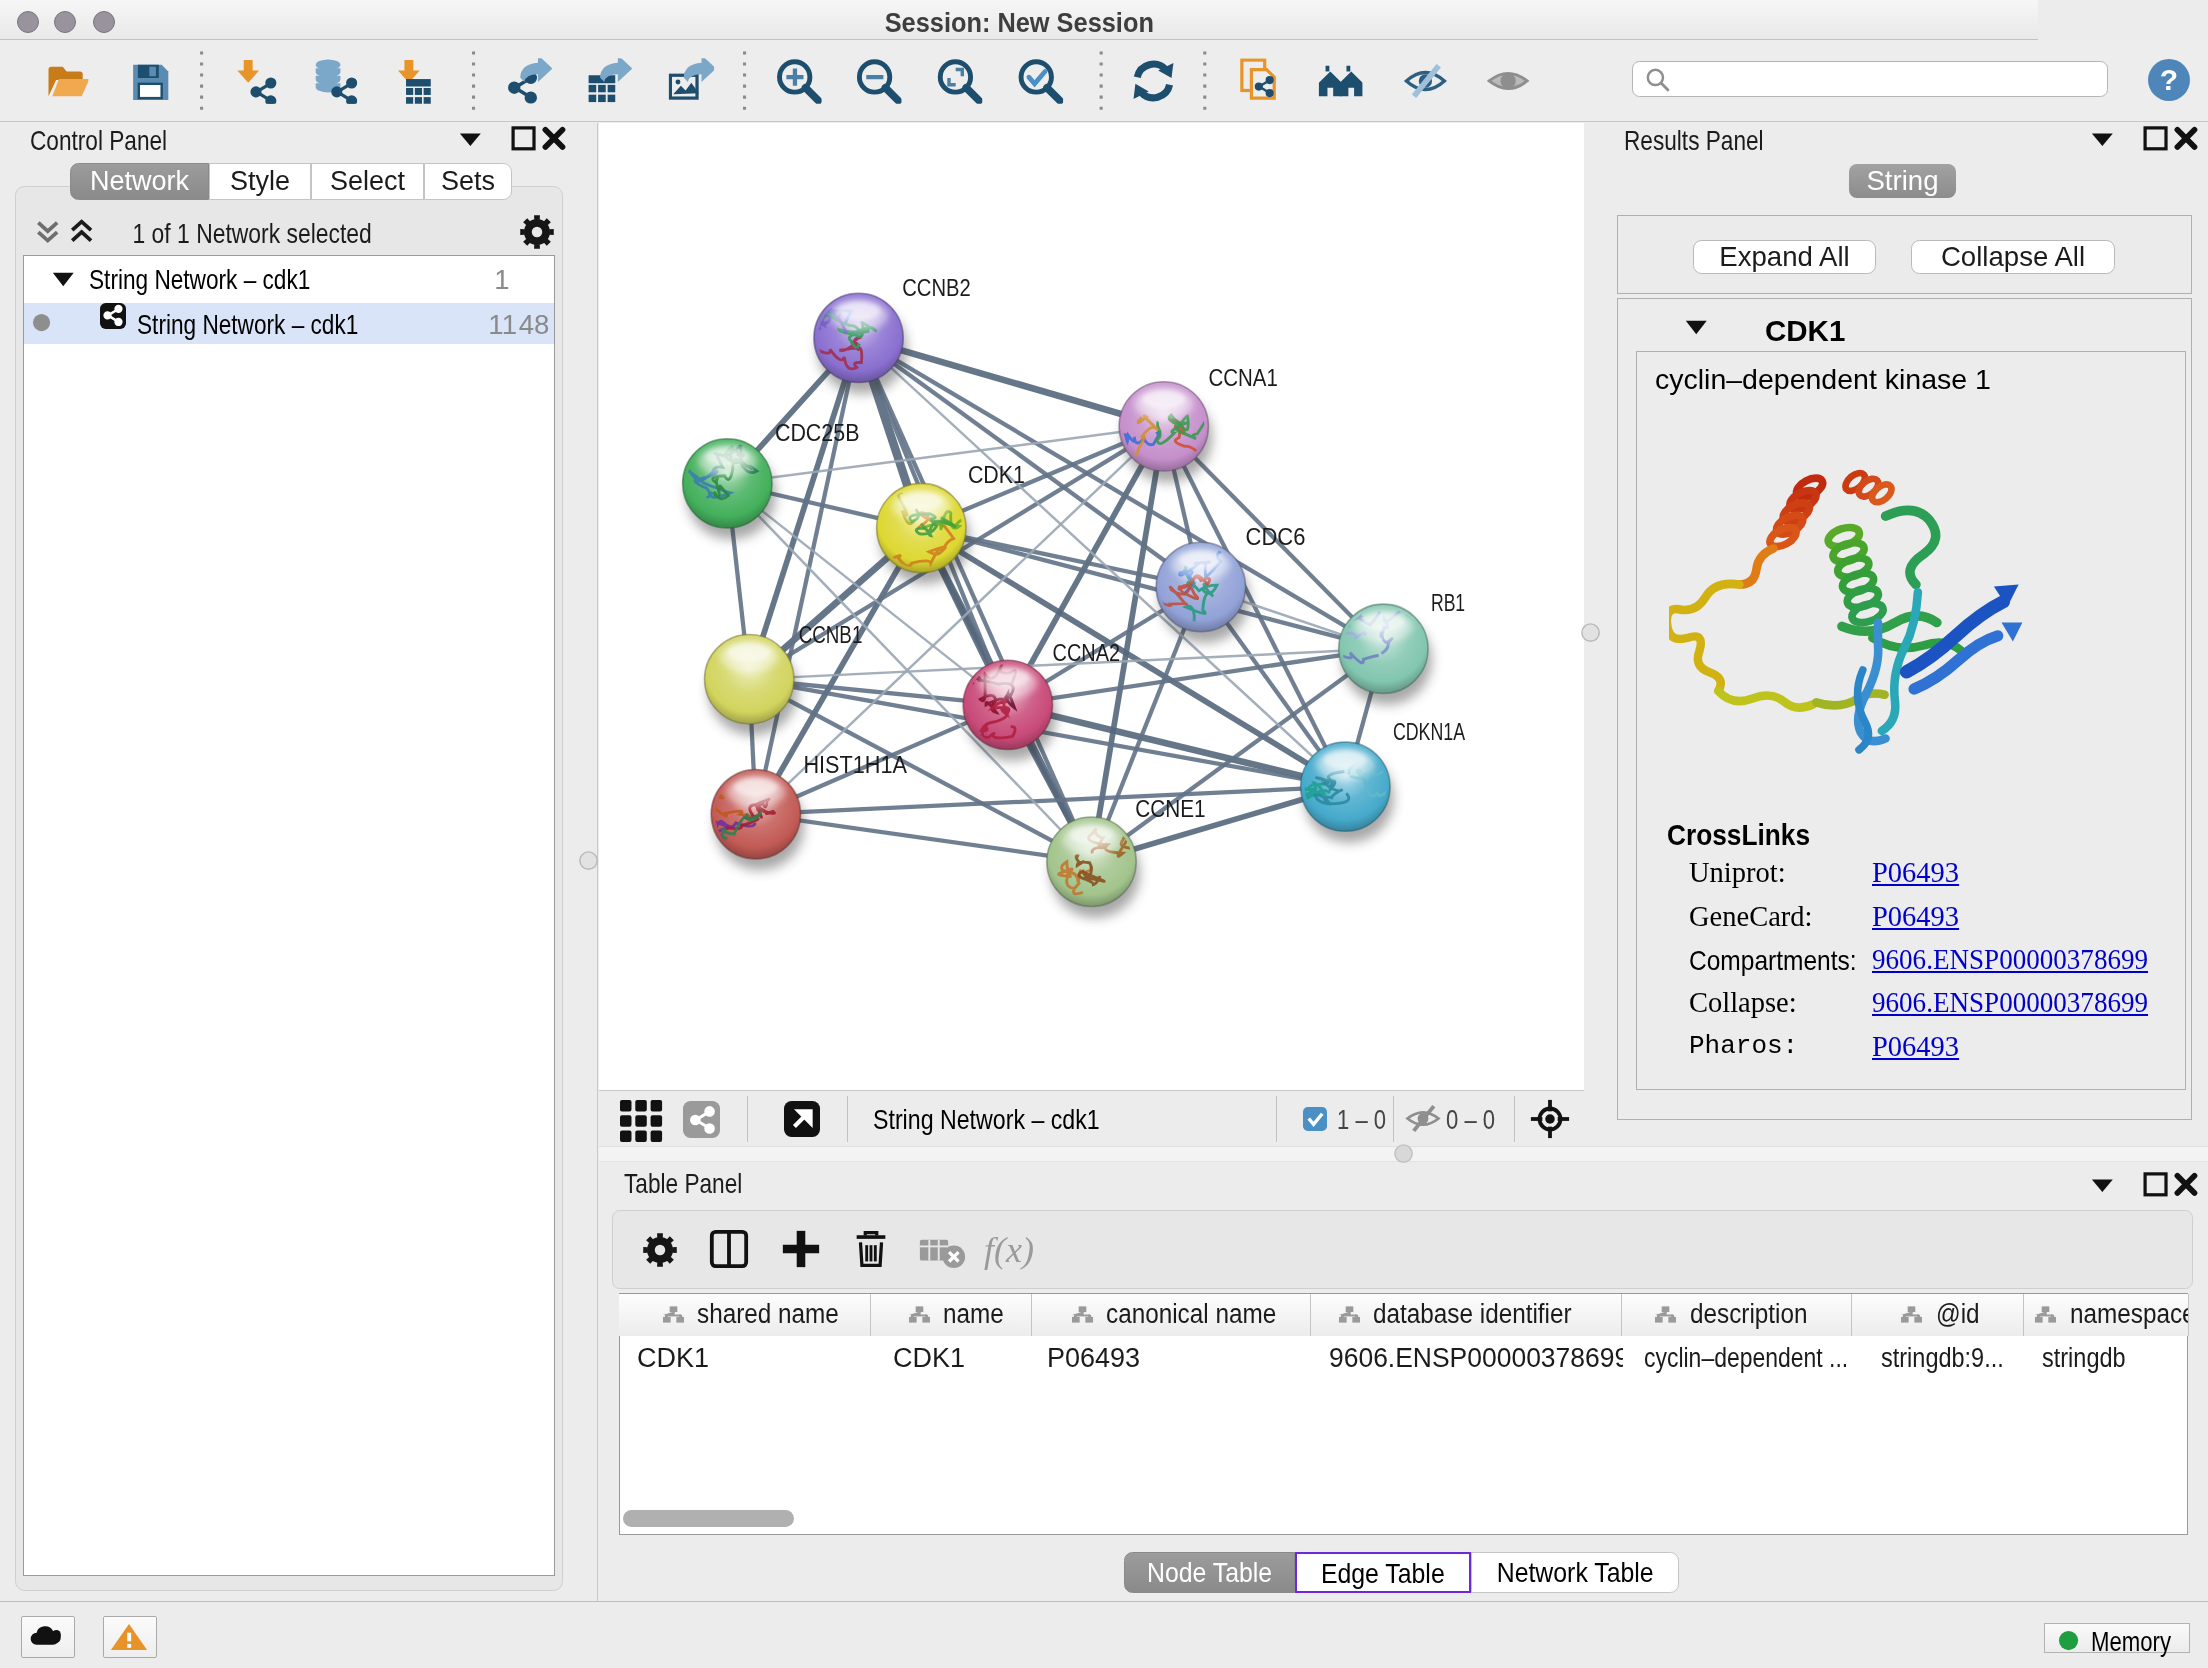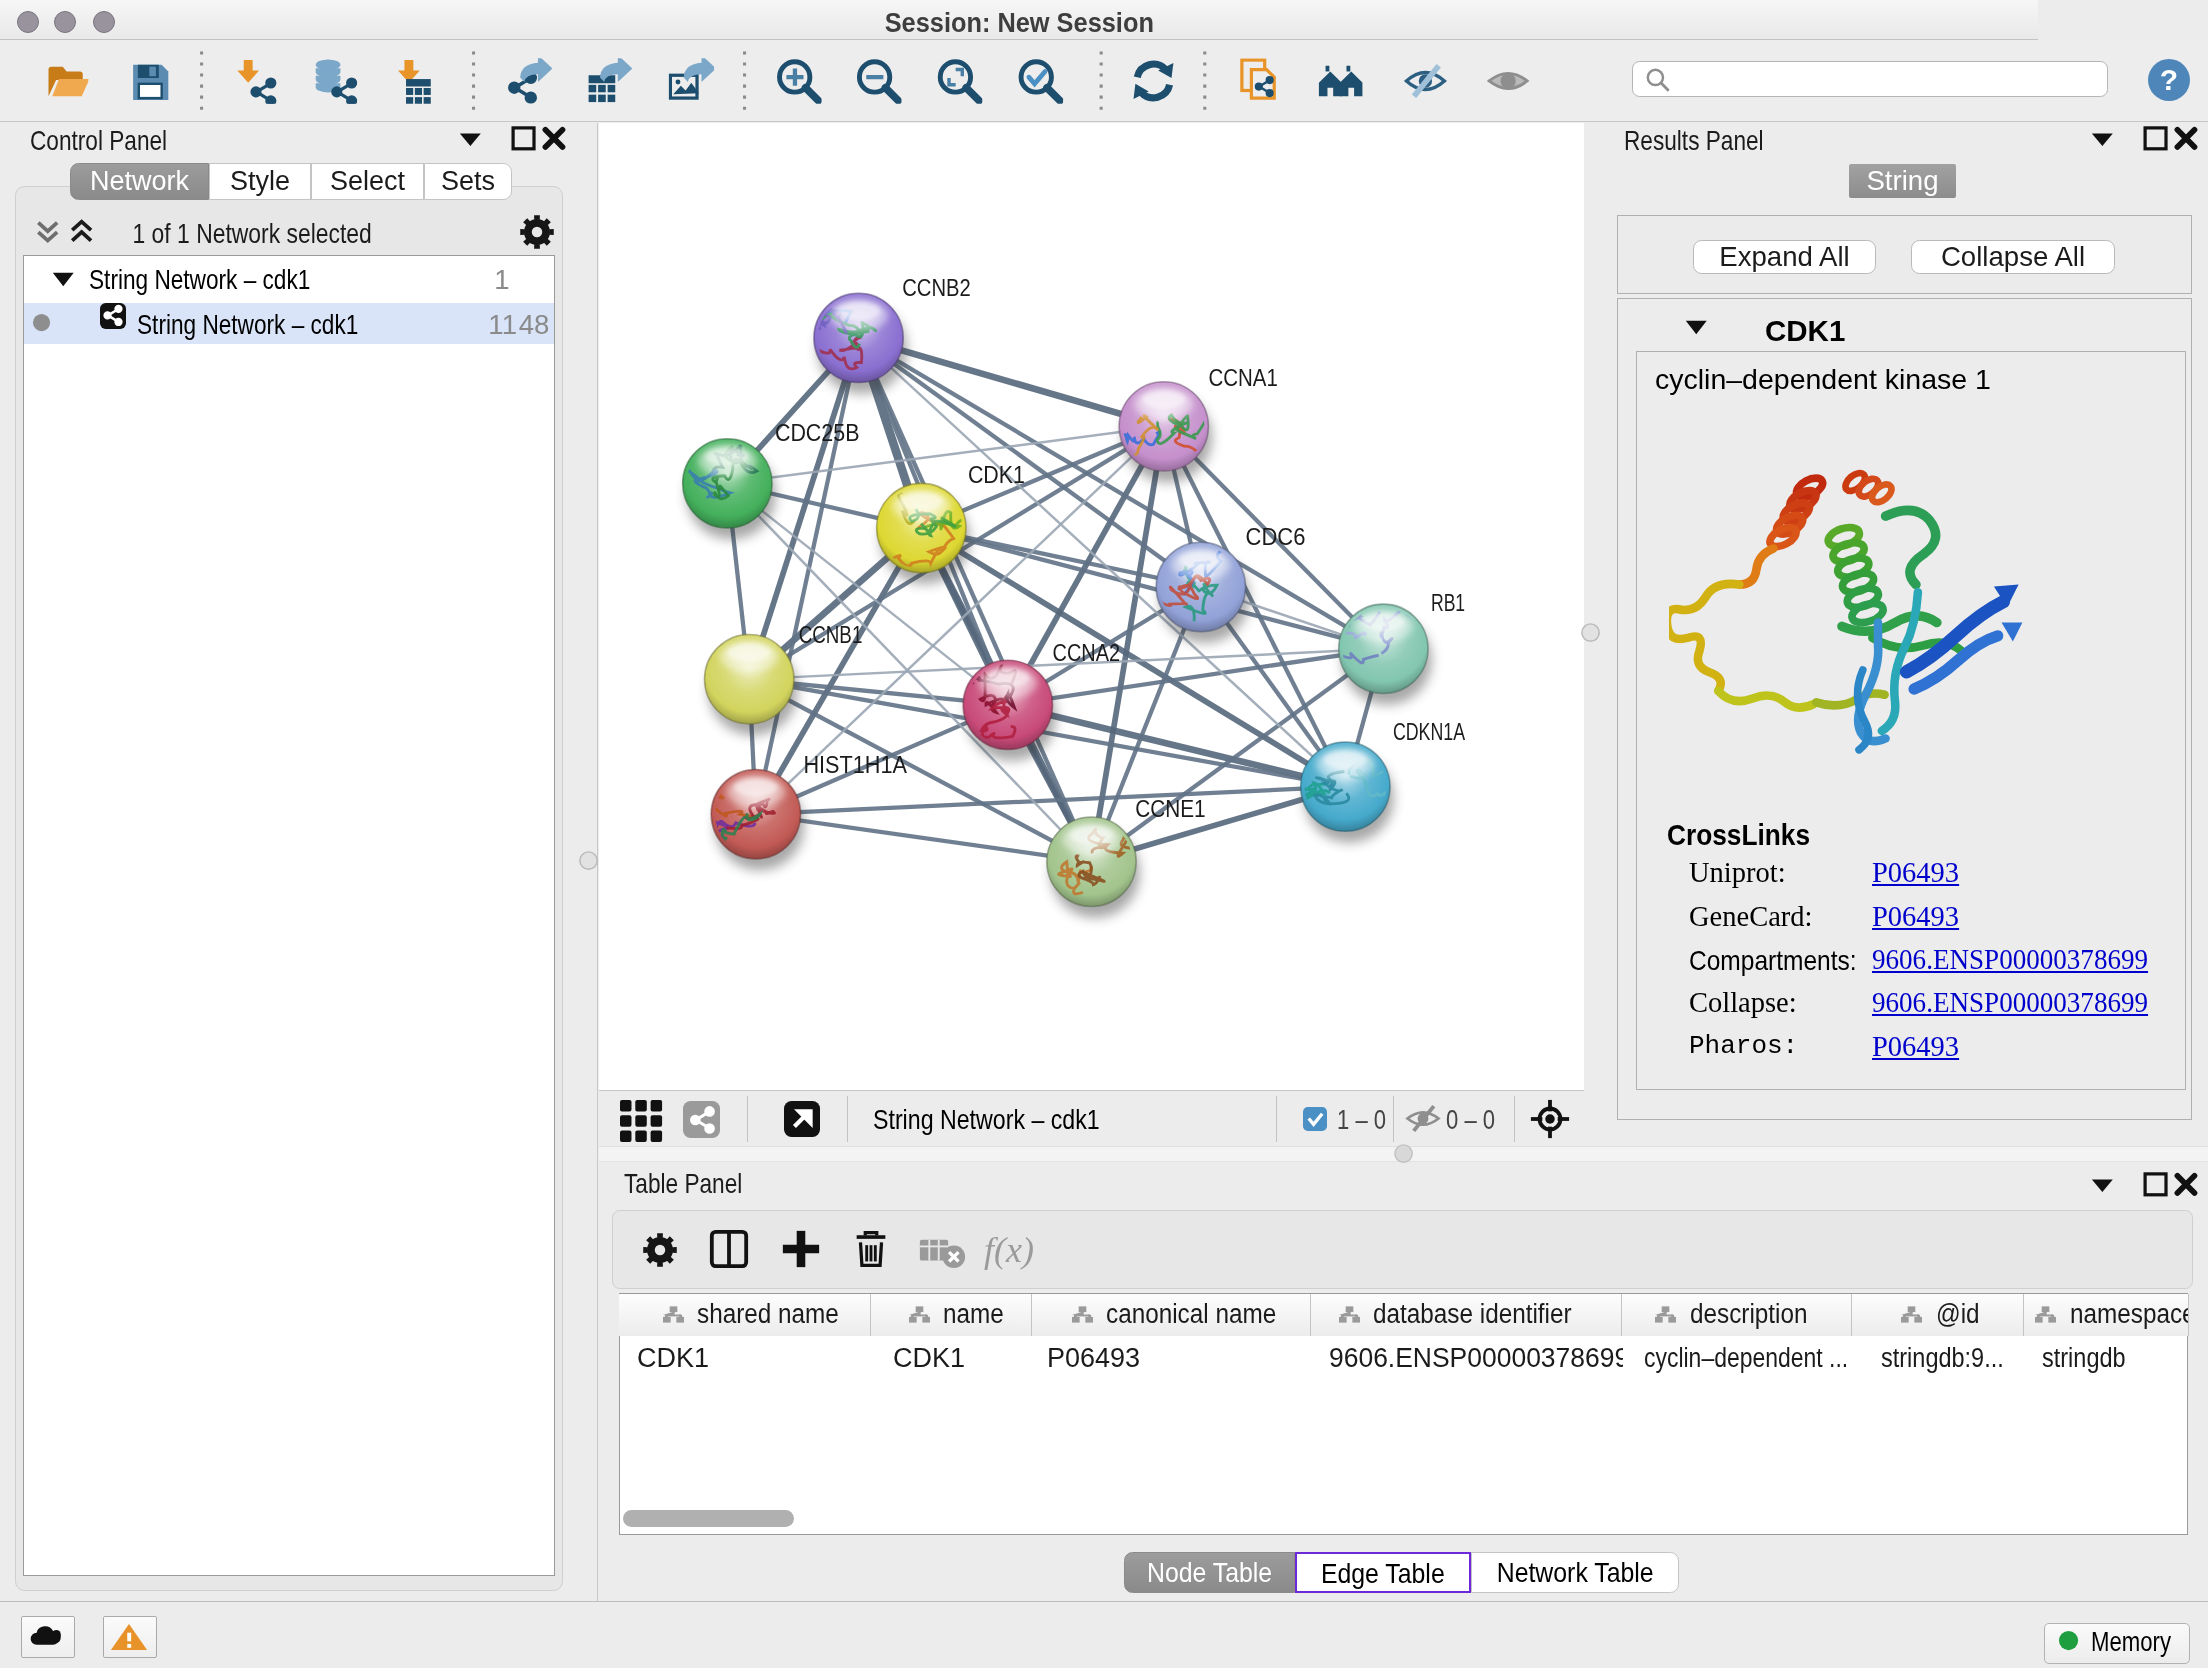--- a/index.html
+++ b/index.html
@@ -615,21 +615,21 @@
 </div>
 </div>
 
 <div id="rpanel"></div>
 <div class="abs paneltitle" style="left:1624px;top:125px"><span class="sqL">Results Panel</span></div>
 <svg class="abs" width="114" height="28.5" style="left:2090px;top:126px" viewBox="0 0 120 30">
     <path d="M2,8 l22,0 -11,13 z" fill="#111"></path>
     <rect x="58" y="2" width="22" height="22" fill="none" stroke="#111" stroke-width="3.4"></rect>
     <path d="M92,4 l18,18 M110,4 l-18,18" stroke="#111" stroke-width="6" stroke-linecap="round"></path>
   </svg>
-<div class="abs" style="left:1849px;top:164px;width:107px;height:34px;background:linear-gradient(#a2a2a2,#8c8c8c);border-radius:2px;color:#fff;font-size:27.6px;text-align:center;line-height:34px">String</div>
+<div class="abs" style="left:1849px;top:164px;width:107px;height:34px;background:linear-gradient(#a2a2a2,#8c8c8c);border-radius:8px;color:#fff;font-size:27.6px;text-align:center;line-height:34px">String</div>
 <div class="abs" style="left:1617px;top:215px;width:575px;height:79px;background:#ebebeb;border:1px solid #b0b0b0"></div>
 <div class="sbtn" style="left:1693px;top:240px;width:183px;height:34px;line-height:32px">Expand All</div>
 <div class="sbtn" style="left:1911px;top:240px;width:204px;height:34px;line-height:32px">Collapse All</div>
 <div class="abs" style="left:1617px;top:298px;width:575px;height:822px;background:#ececec;border:1px solid #b0b0b0"></div>
 <svg class="abs" width="28.5" height="19" style="left:1682px;top:318px" viewBox="0 0 30 20">
     <path d="M4,3 l22,0 -11,14 z" fill="#111"></path>
   </svg>
 <div class="abs" style="left:1765px;top:314px;font-size:29.5px;font-weight:bold">CDK1</div>
 <div class="abs" style="left:1636px;top:351px;width:550px;height:739px;background:#ececec;border:1px solid #b0b0b0"></div>
 <div class="abs" style="left:1655px;top:363px;font-size:28.5px">cyclin–dependent kinase 1</div>
@@ -845,21 +845,21 @@
 <div id="bstatus">
 <div class="statbtn" style="left:21px"><svg width="50" height="38" viewBox="0 0 58 36" style="margin-top:1px">
         <path d="M17,27 a7,7 0 0 1 0,-14 a10,9 0 0 1 19,-2 a7.5,7.5 0 0 1 5,14 q-2,2 -5,2 z" fill="#111"></path>
         <circle cx="40" cy="15" r="5" fill="#111"></circle>
       </svg></div>
 <div class="statbtn" style="left:103px"><svg width="50" height="38" viewBox="0 0 58 36" style="margin-top:1px">
         <path d="M29,3 L50,33 H8 z" fill="#e8922a"></path>
         <rect x="27" y="13" width="4.5" height="10" fill="#fff"></rect>
         <rect x="27" y="26" width="4.5" height="4.5" fill="#fff"></rect>
       </svg></div>
-<div class="abs" style="left:2044px;top:21px;width:146px;height:41px;background:linear-gradient(#fafafa,#ececec);border:1px solid #b2b2b2;border-radius:5px">
+<div class="abs" style="left:2044px;top:21px;width:146px;height:30px;background:linear-gradient(#fafafa,#ececec);border:1px solid #b2b2b2;border-radius:0">
 <svg width="23" height="23" style="position:absolute;left:13.3px;top:5.7px" viewBox="0 0 24 24">
         <circle cx="11" cy="11" r="10" fill="#1e9e3e"></circle>
       </svg>
 <div style="position:absolute;left:46px;top:2.9px;font-size:27px"><span class="sqL">Memory</span></div>
     </div>
 </div>
 
 <svg class="abs" width="25" height="25" style="left:1579px;top:621px" viewBox="0 0 26 26">
     <circle cx="12" cy="12" r="9" fill="#e2e2e2" stroke="#b8b8b8" stroke-width="1.5"></circle>
   </svg>

